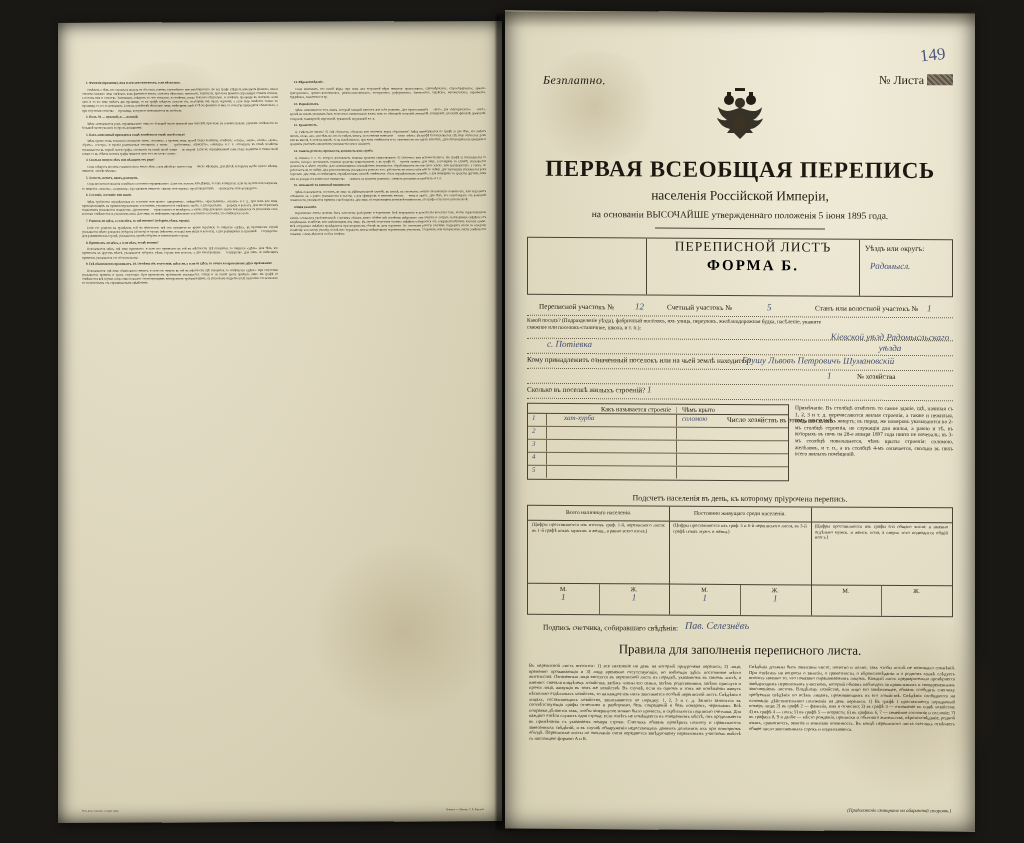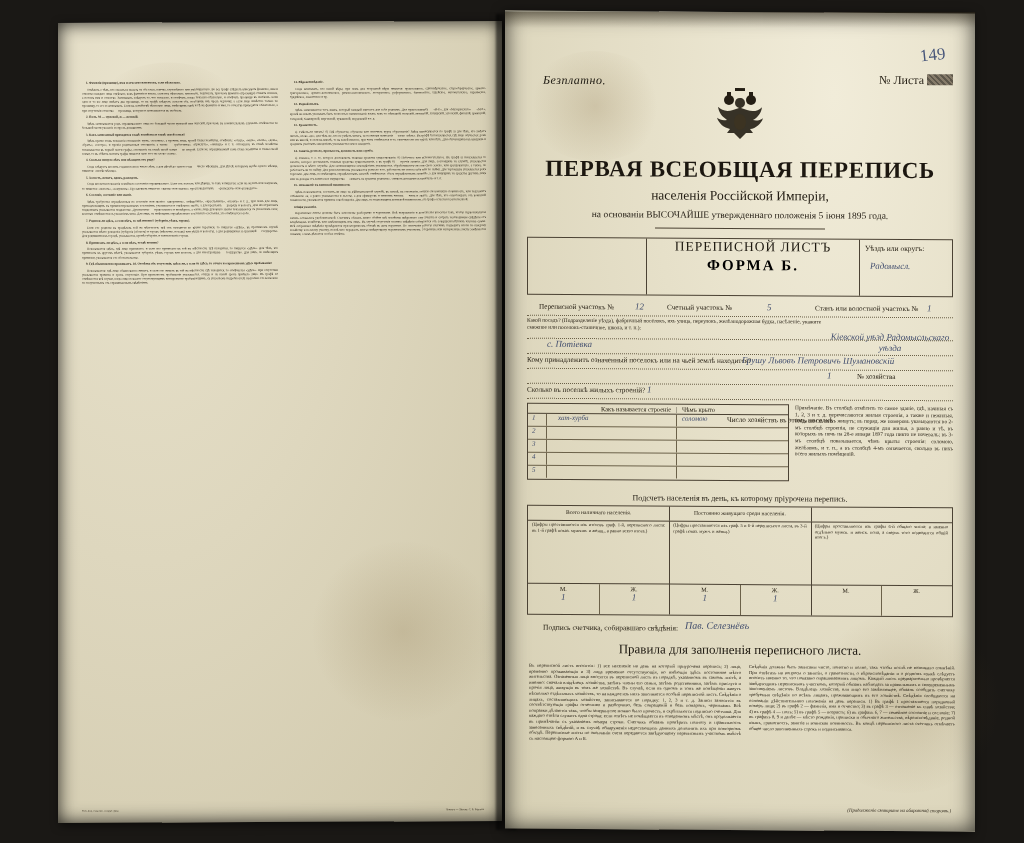--- a/index.html
+++ b/index.html
@@ -289,21 +289,21 @@
     </div>
 
     <div class="tbl" style="left:22px;top:392px;width:260px;height:75px;">
       <div class="hd">
         <span>Какъ называется строеніе</span>
         &nbsp;&nbsp;|&nbsp;&nbsp;
         <span>Чѣмъ крыто</span>
       </div>
       <div class="r">
         <div class="c" style="left:0;width:18px;"><span class="hw" style="font-size:7px;padding-left:4px;">1</span></div>
-        <div class="c" style="left:18px;width:130px;"><span class="hw" style="font-size:7px;padding-left:12px;">хат-хурба</span></div>
+        <div class="c" style="left:18px;width:130px;"><span class="hw" style="font-size:7px;padding-left:18px;">хат-хурба</span></div>
         <div class="c" style="left:148px;right:0;border-right:none;"><span class="hw" style="font-size:7px;padding-left:6px;margin-top:26px;">соломою</span></div>
       </div>
       <div class="r">
         <div class="c" style="left:0;width:18px;"><span class="hw" style="font-size:7px;padding-left:4px;">2</span></div>
         <div class="c" style="left:18px;width:130px;"></div>
         <div class="c" style="left:148px;right:0;border-right:none;"></div>
       </div>
       <div class="r">
         <div class="c" style="left:0;width:18px;"><span class="hw" style="font-size:7px;padding-left:4px;">3</span></div>
         <div class="c" style="left:18px;width:130px;"></div>

